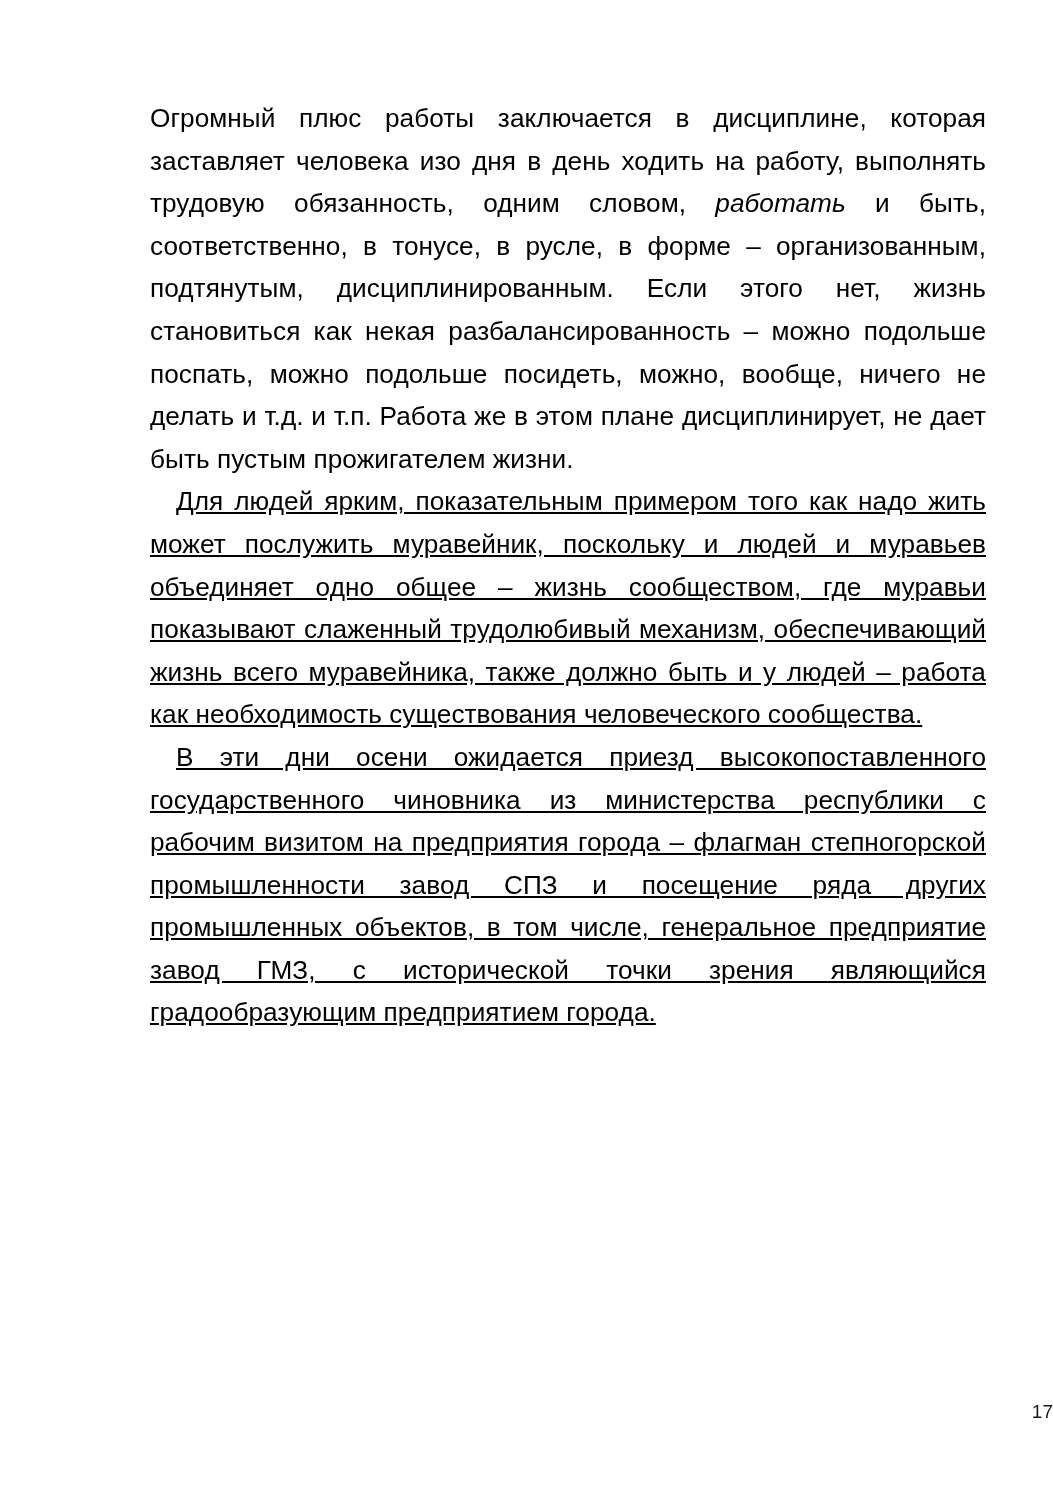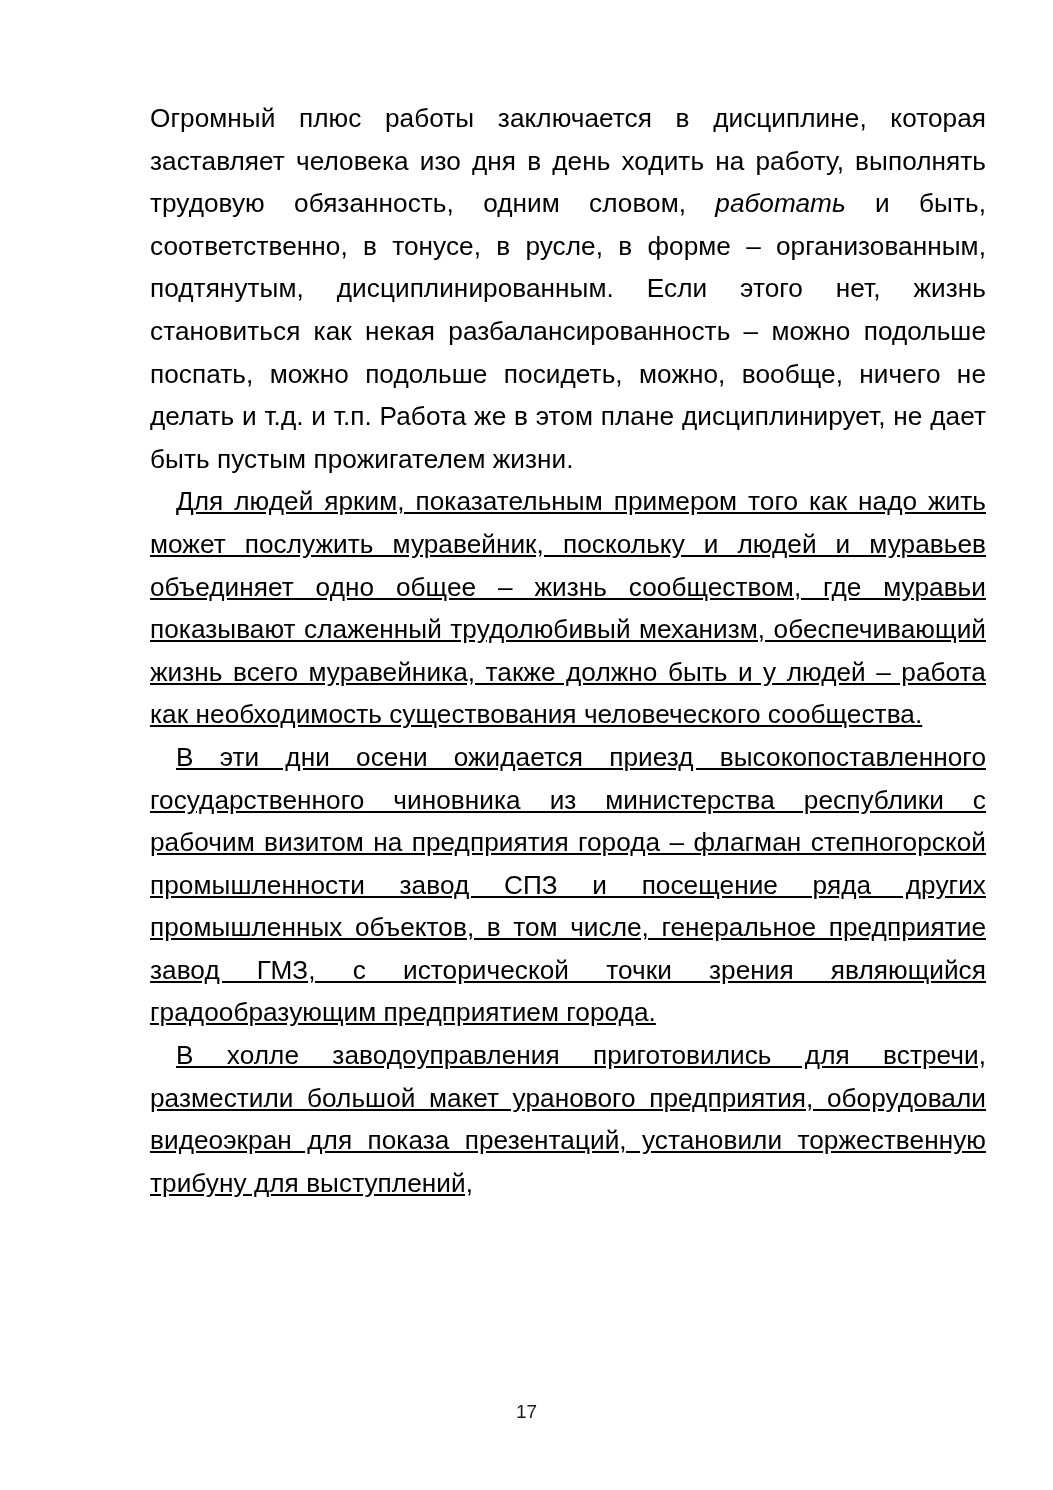--- a/index.html
+++ b/index.html
@@ -50,35 +50,34 @@
     text-indent: 0;
   }
   .italic {
     font-style: italic;
   }
   #page-number {
     position: absolute;
     left: 0;
     top: 1400px;
     width: 1053px;
-    text-align: center;
+    text-align: right;
     font-size: 19px;
     line-height: 24px;
     color: #1a1a1a;
     font-family: "Liberation Sans", "DejaVu Sans", sans-serif;
   }
 </style>
 </head>
 <body>
 
 <div id="page">
 
   <div id="text-column">
 
   <p class="para noindent"><span>Огромный плюс работы заключается в дисциплине, которая заставляет человека изо дня в день ходить на работу, выполнять трудовую обязанность, одним словом, </span><span class="italic">работать</span><span> и быть, соответственно, в тонусе, в русле, в форме – организованным, подтянутым, дисциплинированным. Если этого нет, жизнь становиться как некая разбалансированность – можно подольше поспать, можно подольше посидеть, можно, вообще, ничего не делать и т.д. и т.п. Работа же в этом плане дисциплинирует, не дает быть пустым прожигателем жизни.</span></p>
       <p class="para indent"><span>Для людей ярким, показательным примером того как надо жить может послужить муравейник, поскольку и людей и муравьев объединяет одно общее – жизнь сообществом, где муравьи показывают слаженный трудолюбивый механизм, обеспечивающий жизнь всего муравейника, также должно быть и у людей – работа как необходимость существования человеческого сообщества.</span></p>
       <p class="para indent"><span>В эти дни осени ожидается приезд высокопоставленного государственного чиновника из министерства республики с рабочим визитом на предприятия города – флагман степногорской промышленности завод СПЗ и посещение ряда других промышленных объектов, в том числе, генеральное предприятие завод ГМЗ, с исторической точки зрения являющийся градообразующим предприятием города.</span></p>
-      <p class="para indent"><span>В холле заводоуправления приготовились для встречи, разместили большой макет уранового предприятия, оборудовали видеоэкран для показа презентаций, установили торжественную трибуну для выступлений,</span></p>
     </div>
 
   <div id="page-number">17</div>
 
 </div>
 
 </body></html>

